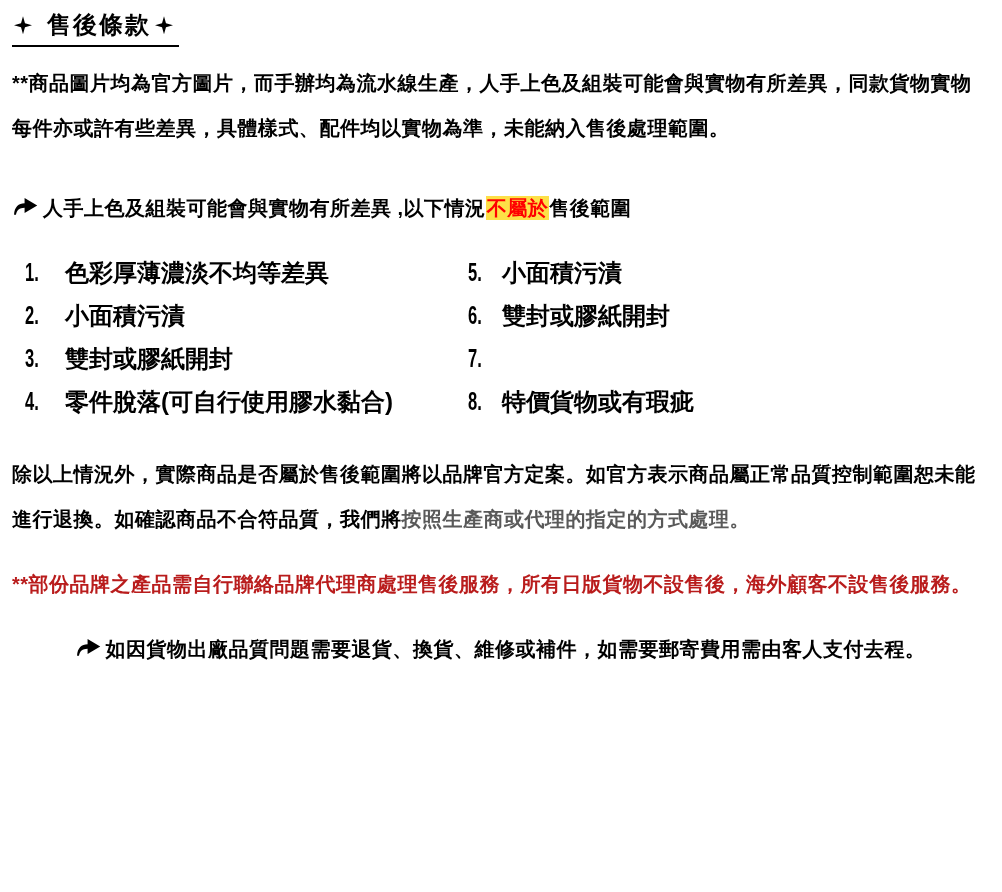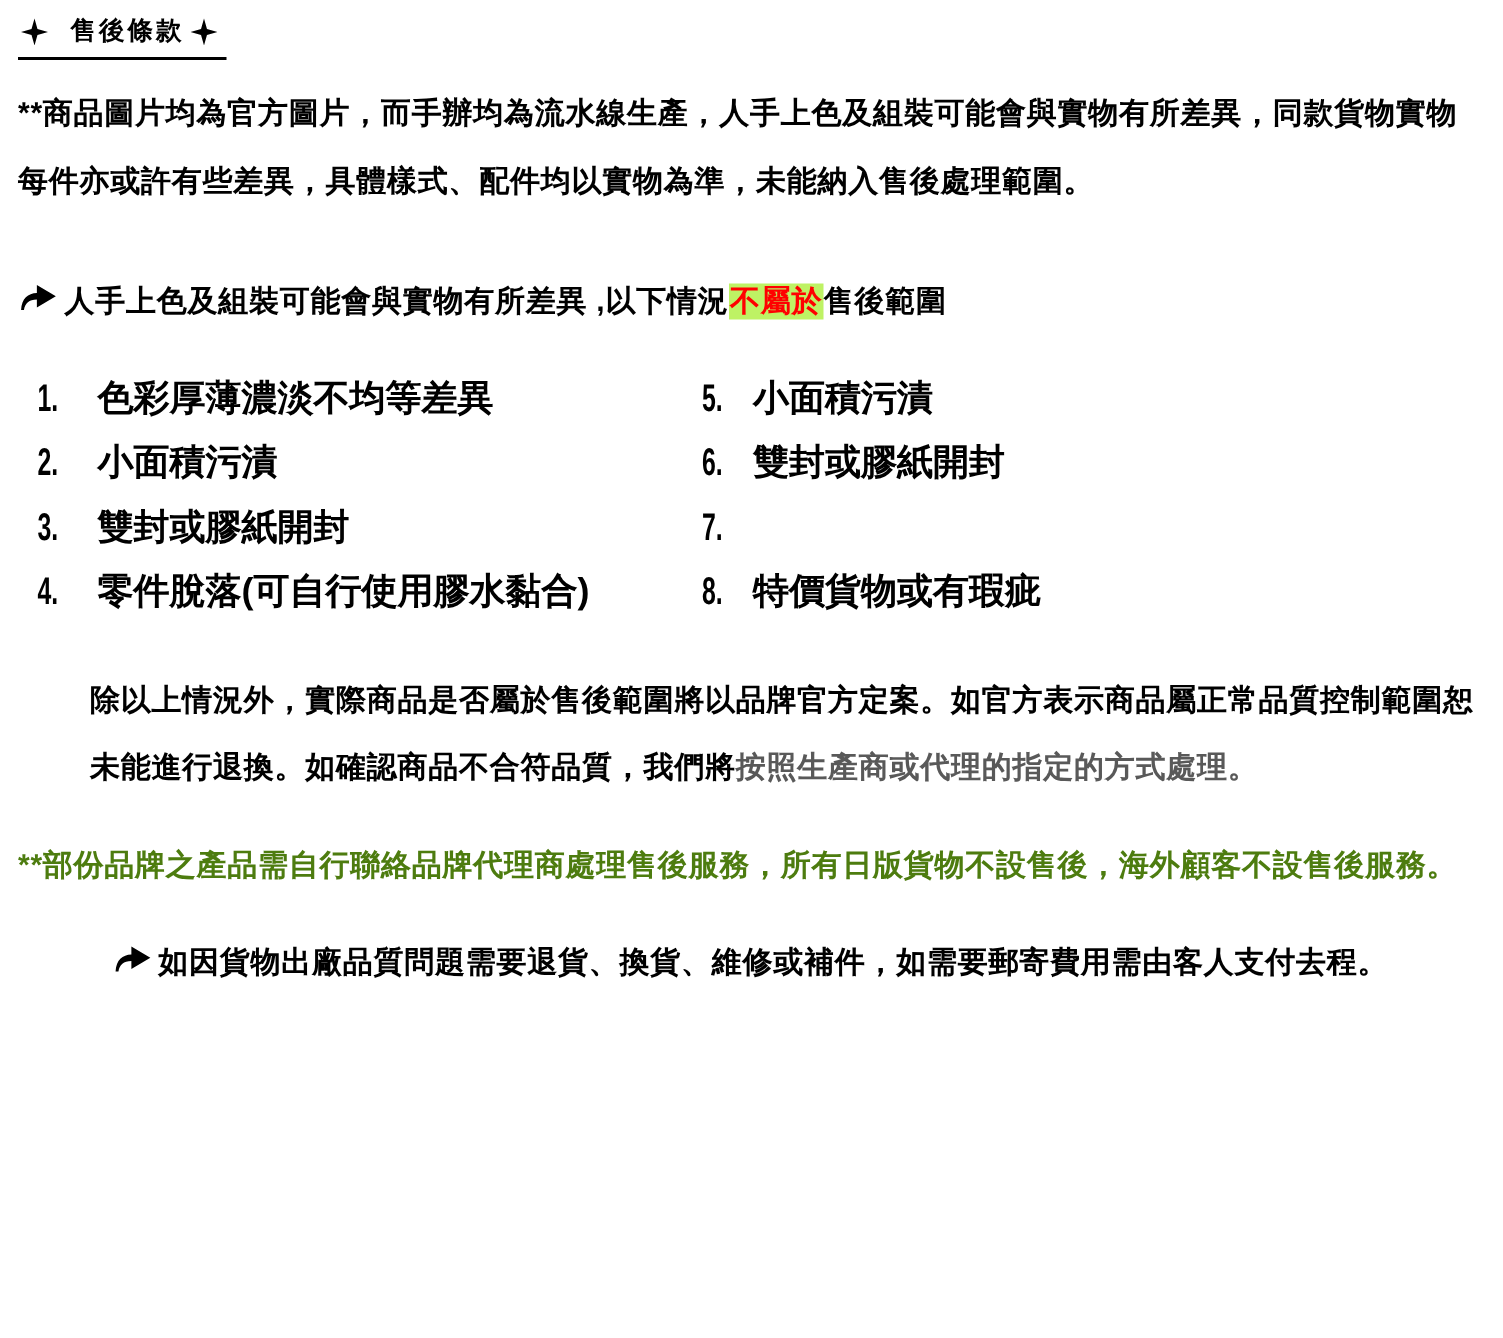--- a/index.html
+++ b/index.html
@@ -6,58 +6,58 @@
   body {
     width: 1002px; height: 892px; overflow: hidden;
     font-family: "Liberation Sans", "DejaVu Sans", sans-serif;
     font-weight: bold; color: #000;
   }
   .page { padding: 10px 14px 0 12px; }
 
   
   .title-wrap { display: inline-flex; align-items: center;
     border-bottom: 2.5px solid #000; padding: 2px 6px 7px 2px; }
-  .title-text { font-size: 17px; letter-spacing: 2px; line-height: 1.1; }
+  .title-text { font-size: 24px; letter-spacing: 2px; line-height: 1.1; }
   .star {
     width: 18px; height: 18px; background: #000; display: inline-block;
     clip-path: polygon(50% 0%, 61% 39%, 100% 50%, 61% 61%, 50% 100%, 39% 61%, 0% 50%, 39% 39%);
   }
   .star.first { margin-right: 15px; }
   .star.last  { margin-left: 4px; }
 
   
   .para { font-size: 20px; line-height: 45px; letter-spacing: 0.5px; }
   .intro { margin: 14px 0 0 0; }
 
   
   .arrow-ico { display: inline-block; width: 27px; height: 22px;
     vertical-align: -2px; margin-right: 4px; }
   .arrow-ico svg { display: block; }
 
   
   .notice { margin-top: 35px; }
-  .hl { background: #bef264; color: #ff0000; padding: 1px 1px; }
+  .hl { background: #fde047; color: #ff0000; padding: 1px 1px; }
 
   
   .exclusions { margin-top: 13px; display: flex; }
   .exc-col { display: flex; flex-direction: column; }
   .exc-col.left  { width: 444px; }
   .exc-col.right { flex: 1; }
   .exc-item { height: 43px; display: flex; align-items: center; font-size: 24px; }
   .exc-num {
     display: inline-block; font-size: 23px; letter-spacing: 0;
     transform: scaleX(0.72) scaleY(1.12); transform-origin: left center;
   }
   .exc-col.left  .exc-num { width: 40px; margin-left: 13px; }
   .exc-col.right .exc-num { width: 34px; margin-left: 12px; }
 
   
-  .policy { margin-top: 29px; margin-left: 48px; }
+  .policy { margin-top: 29px; }
   .grey-seg { color: #595959; }
-  .red-note { margin-top: 10px; color: #4d7c0f; }
+  .red-note { margin-top: 10px; color: #b91c1c; }
   .p-ship { margin-top: 5px; text-align: center; }
   .p-pack { margin-top: 5px; }
 </style>
 </head>
 <body>
 
 <div class="page">
 
   <div>
     <span class="title-wrap">

